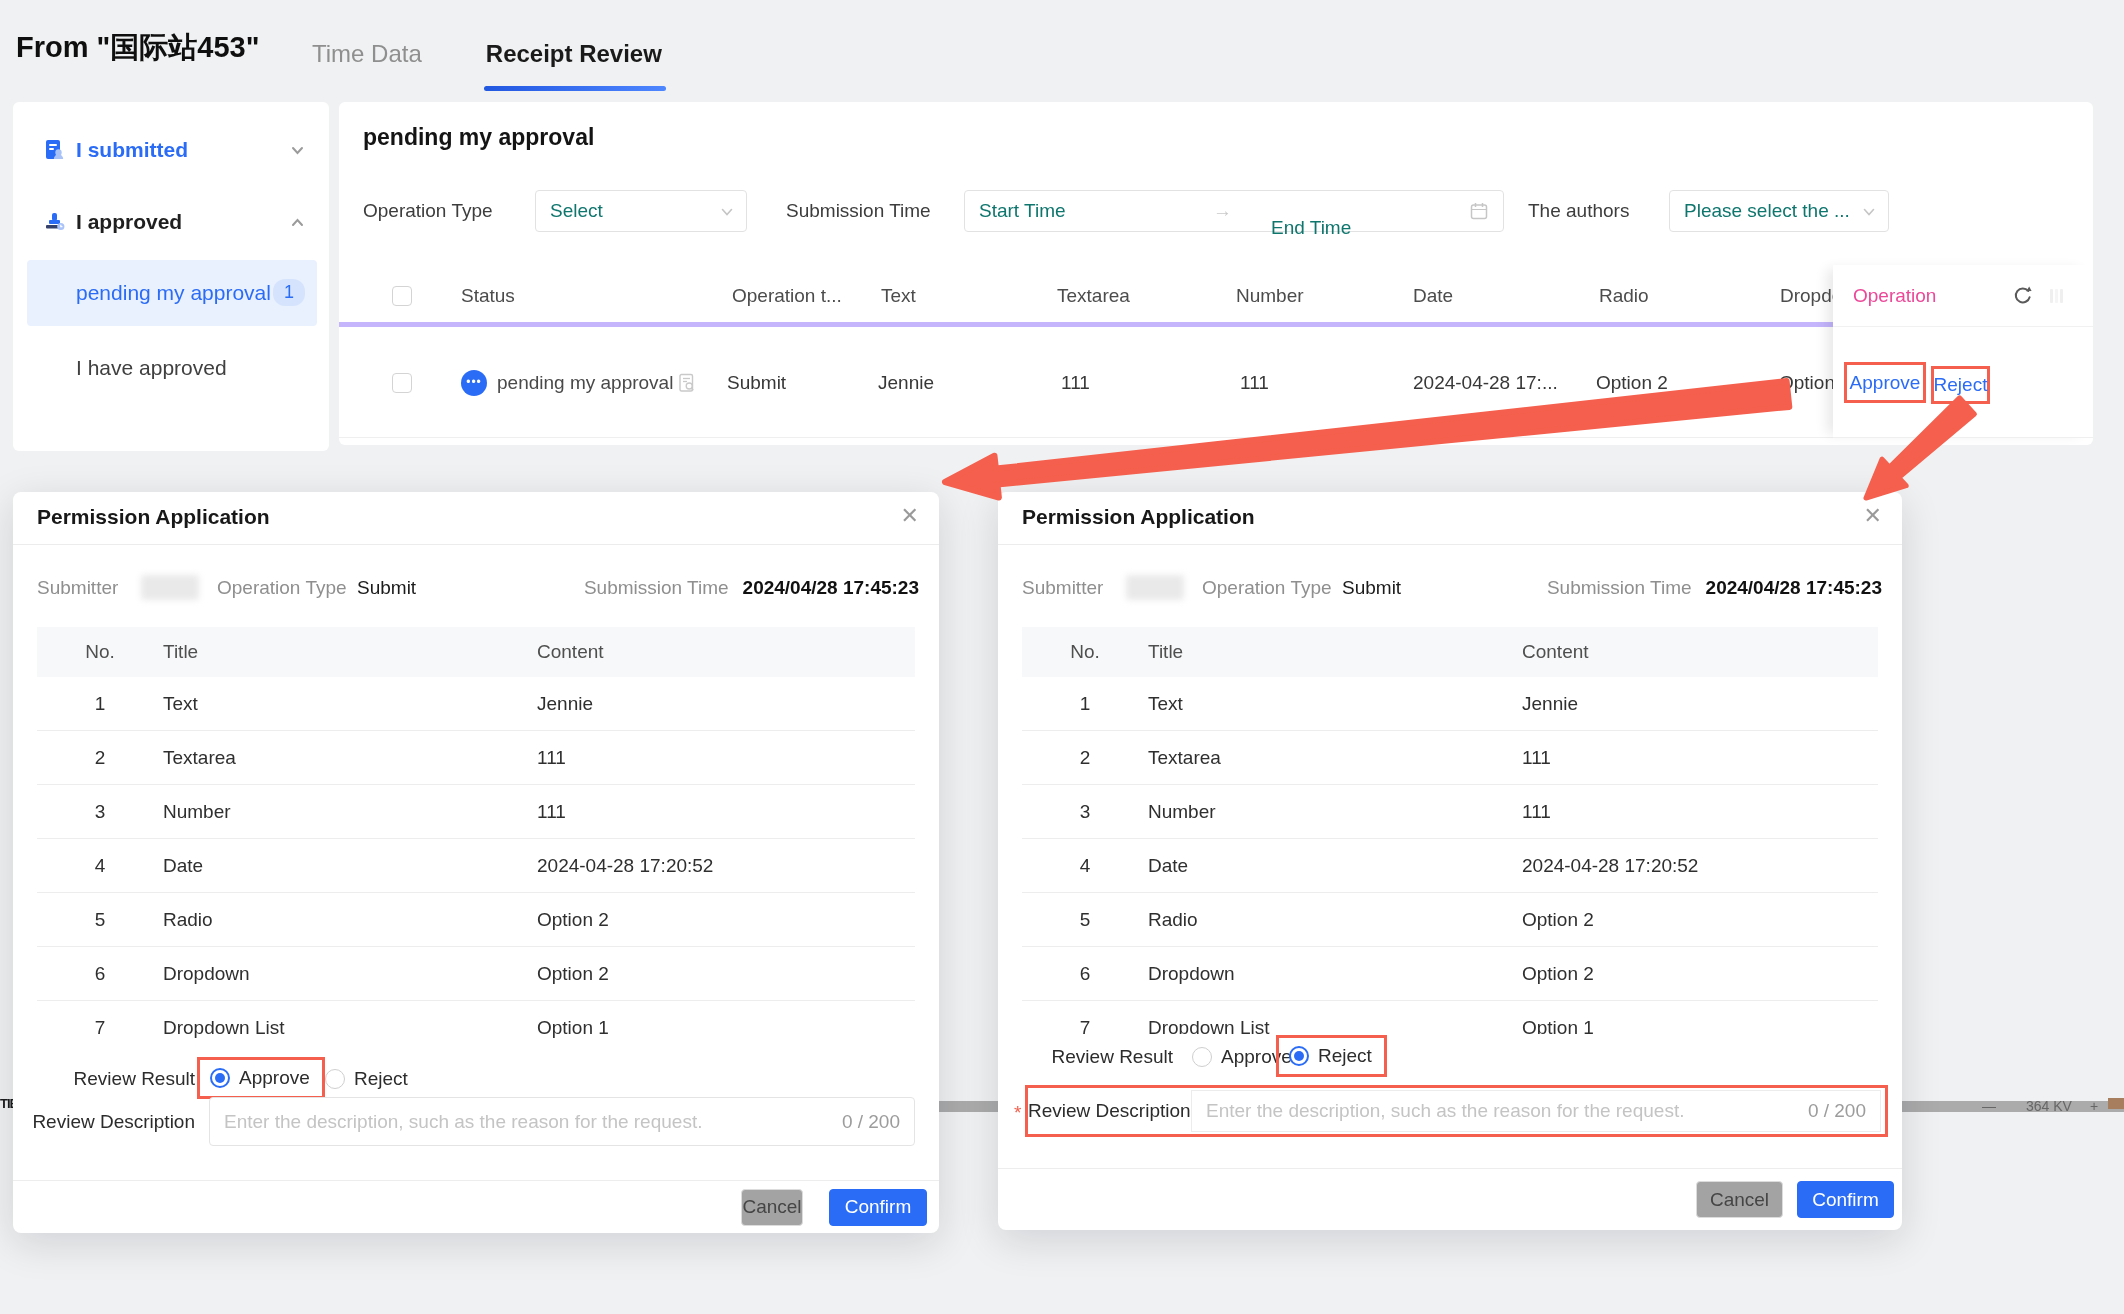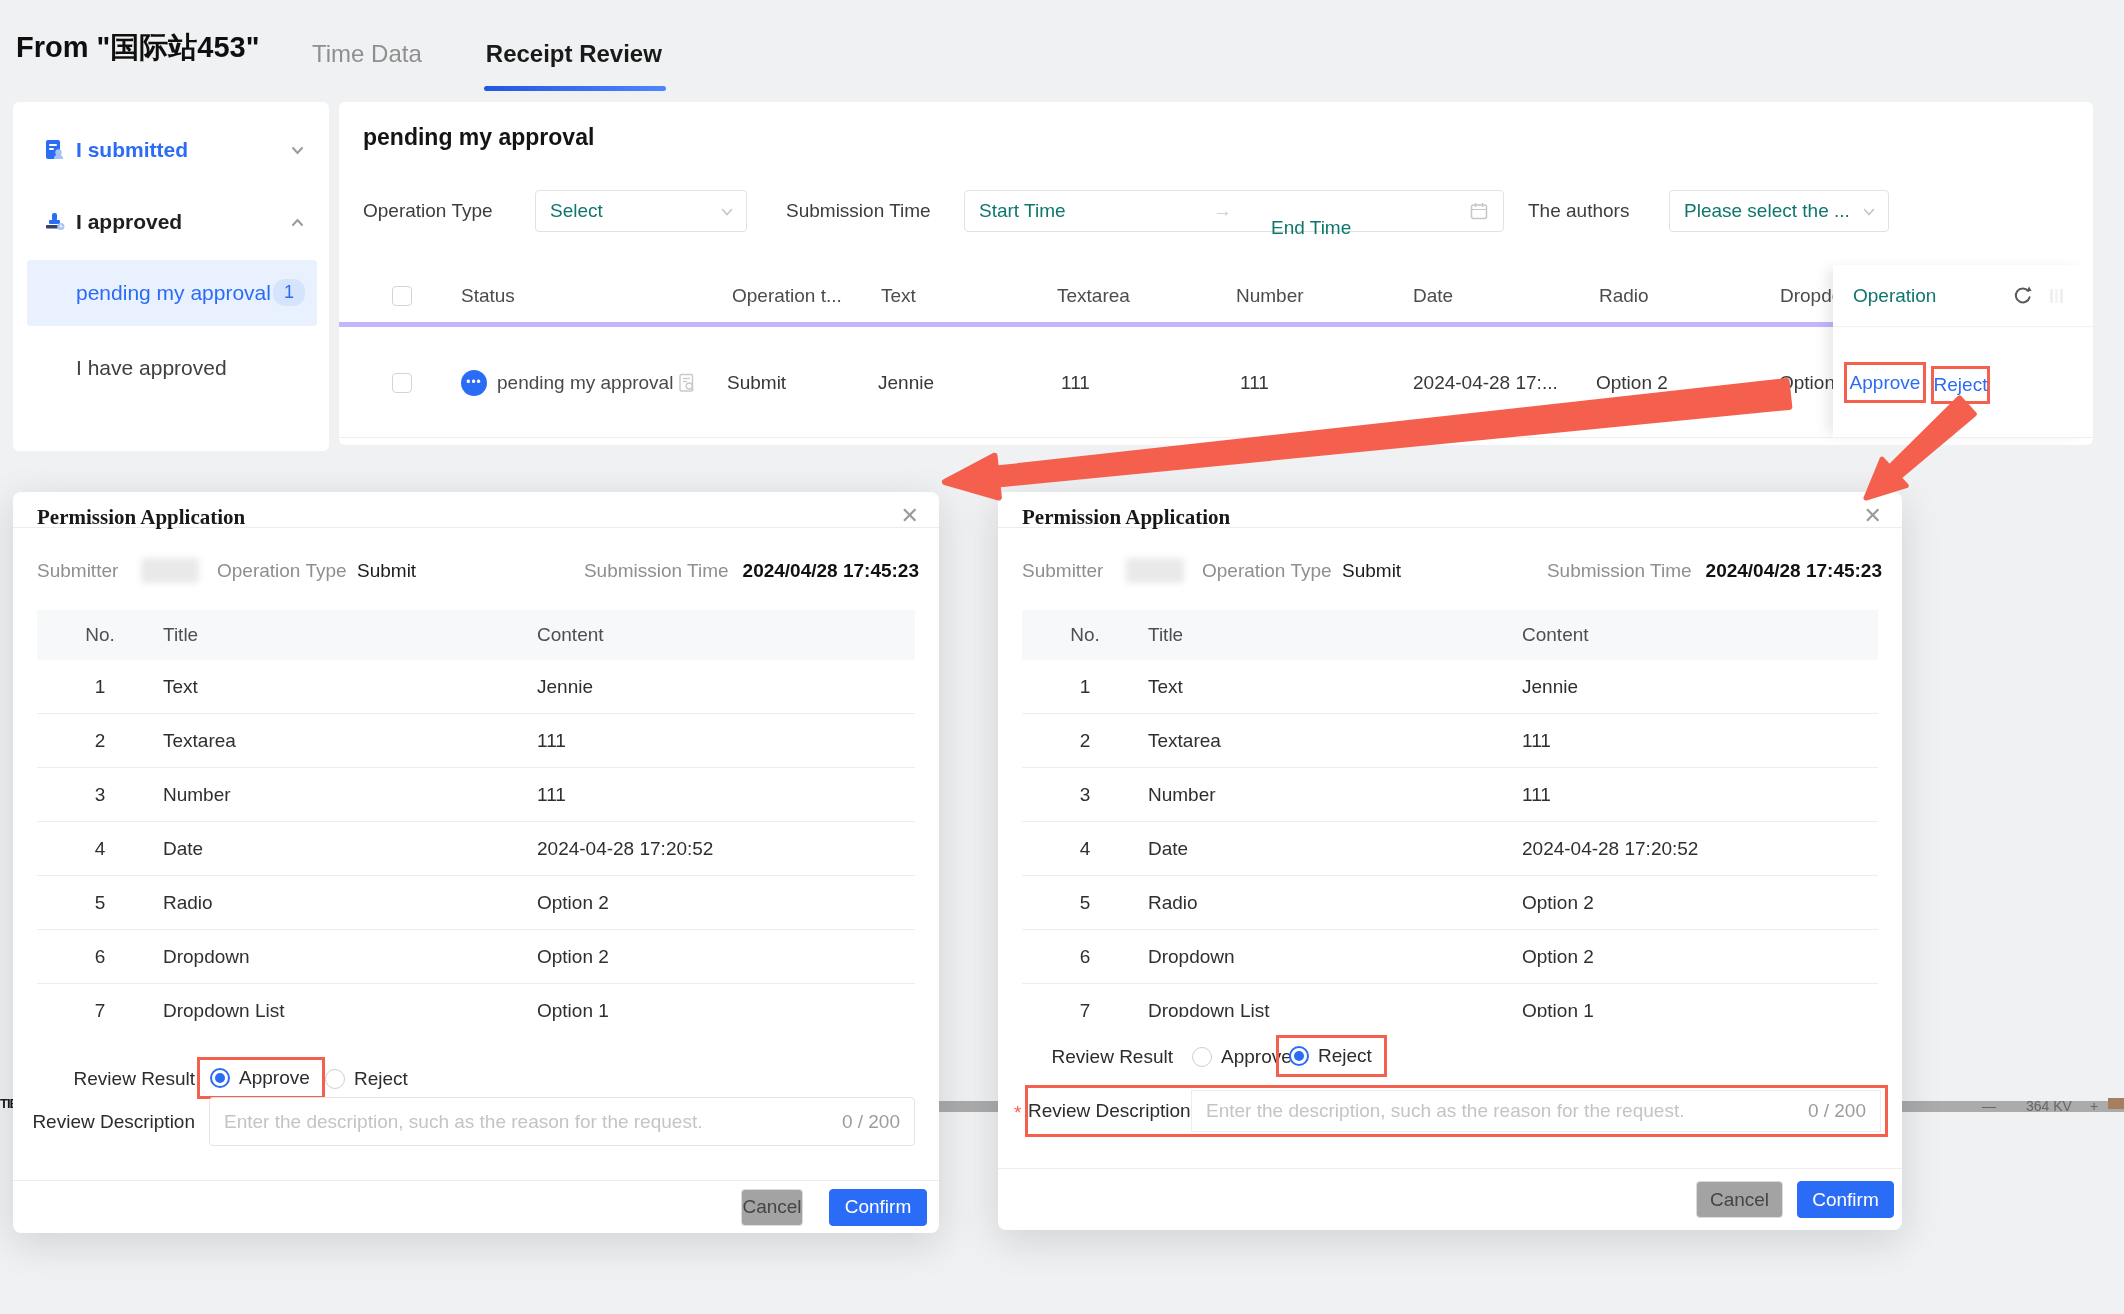--- a/index.html
+++ b/index.html
@@ -57,42 +57,42 @@
   #trow { left:0; right:0; top:225px; height:111px; border-bottom:1px solid #efefef; }
   .td { position:absolute; top:0; line-height:111px; font-size:19px; color:#383838; white-space:nowrap; }
   #status-dot { position:absolute; left:122px; top:43px; width:26px; height:26px; border-radius:50%;
     background:#2b6cf6; color:#fff; font-size:12px; letter-spacing:1px; text-align:center; line-height:25px; }
   #doc-ico { position:absolute; left:338px; top:46px; width:20px; height:20px; }
 
   #opcol { position:absolute; left:1494px; top:163px; width:260px; height:173px; background:#fff;
     box-shadow:-10px 0 12px -4px rgba(0,0,0,0.09); }
   #opcol .hline1 { position:absolute; left:0; right:0; top:61px; height:1px; background:#f1f1f1; }
   #opcol .hline2 { position:absolute; left:0; right:0; bottom:0; height:1px; background:#efefef; }
-  #op-header { position:absolute; left:20px; top:0; line-height:62px; font-size:19px; color:#0f766e; font-weight:500; }
+  #op-header { position:absolute; left:20px; top:0; line-height:62px; font-size:19px; color:#ec4899; font-weight:500; }
   #refresh-ico { position:absolute; left:178px; top:19px; width:24px; height:24px; cursor:pointer; }
   #colset-ico { position:absolute; left:216px; top:23px; width:14px; height:16px; opacity:.55; }
   .hl-box { position:absolute; border:3px solid #f4604d; display:flex; align-items:center; justify-content:center; }
   #box-approve { left:11px; top:97px; width:82px; height:41px; }
   #box-reject { left:98px; top:101px; width:59px; height:38px; }
   .op-link { color:#2b6cf6; font-size:19px; cursor:pointer; white-space:nowrap; }
 
   
   #zoombar { left:930px; top:1101px; width:1194px; height:11px; background:#ababab; z-index:1; }
   #zoombar span { position:absolute; top:-3px; font-size:14px; color:#666; }
   #zoom-minus { left:1052px; } #zoom-value { left:1096px; } #zoom-plus { left:1160px; font-size:16px; }
   #zoom-square { position:absolute; right:0; top:0; width:16px; height:11px; background:#a77e5e; }
   #fragment { left:0px; top:1096px; font-size:13px; font-weight:700; color:#1c1c1c;
     filter:blur(0.6px); letter-spacing:-1px; z-index:1; }
 
   
   .modal { position:absolute; top:492px; background:#fff; border-radius:8px; z-index:5;
     box-shadow:0 10px 40px rgba(15,23,42,0.14); }
   #modal-left { left:13px; width:926px; height:741px; }
   #modal-right { left:998px; width:904px; height:738px; }
-  .m-header { position:relative; height:36px; border-bottom:1px solid #ececec;font-family:Liberation Serif, serif; }
+  .m-header { position:relative; height:53px; border-bottom:1px solid #ececec; }
   .m-title { position:absolute; left:24px; top:13px; font-size:21px; font-weight:700; color:#181818; }
   .m-close { position:absolute; right:20px; top:11px; font-size:22px; color:#9a9a9a; cursor:pointer; }
   .m-info { position:relative; height:52px; margin-top:18px; font-size:19px; }
   .lb { color:#8f8f8f; }
   .m-info .submitter-label { position:absolute; left:24px; top:14px; }
   .blurbox { position:absolute; left:128px; top:12px; width:58px; height:25px; background:#e9e9e9;
     border-radius:3px; filter:blur(3px); }
   .m-info .optype-label { position:absolute; left:204px; top:14px; }
   .m-info .optype-value { position:absolute; left:344px; top:14px; color:#1c1c1c; font-weight:500; }
   .subtime { position:absolute; right:20px; top:14px; white-space:nowrap; }

